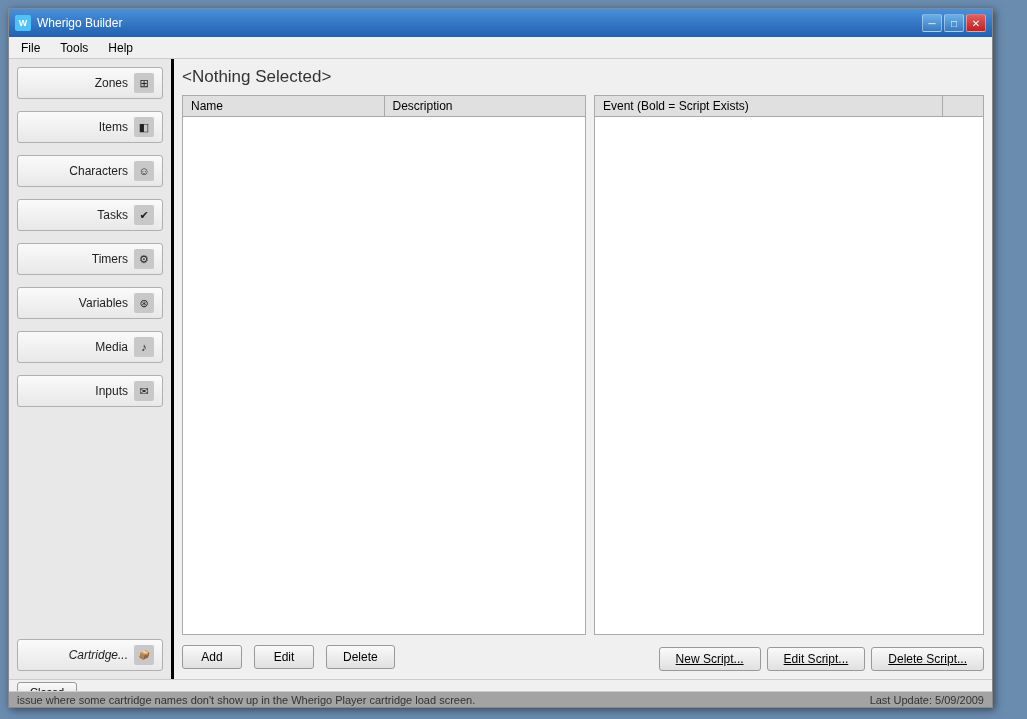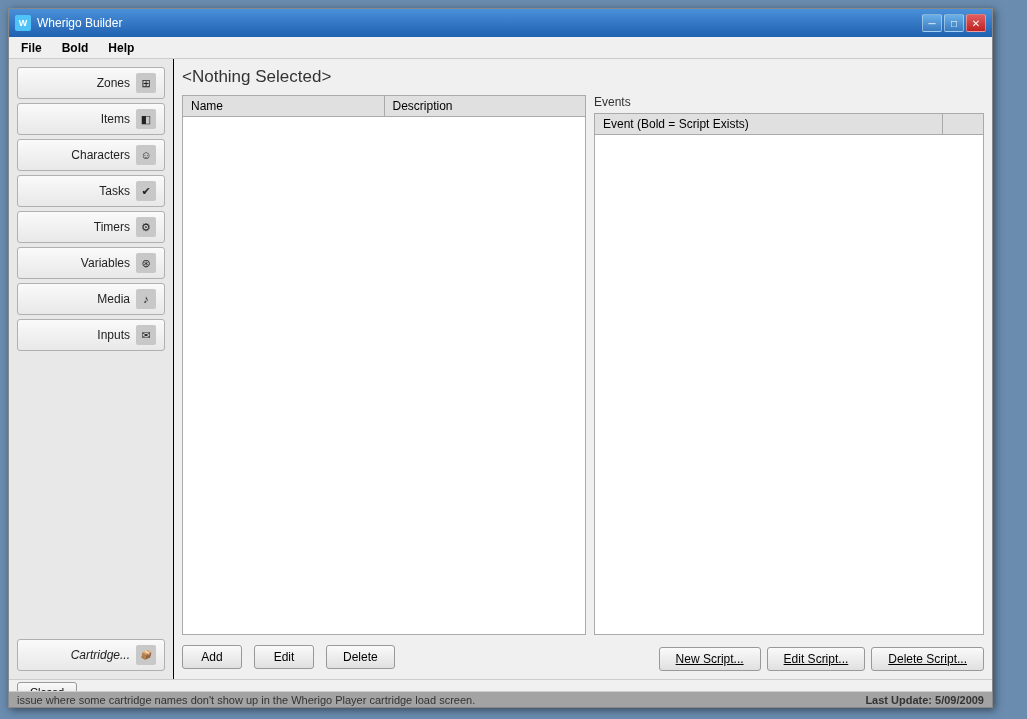--- a/index.html
+++ b/index.html
@@ -79,44 +79,43 @@
     }
 
     .menu-bar {
       display: flex;
       align-items: center;
       background: #f0f0f0;
       height: 22px;
       padding: 0 4px;
       border-bottom: 1px solid #ccc;
       gap: 4px;
-      font-weight: bold;
     }
 
     .menu-item {
       padding: 2px 8px;
       font-size: 12px;
       cursor: pointer;
       border-radius: 2px;
     }
 
     .main-content {
       display: flex;
       height: calc(100% - 50px - 28px);
     }
 
     
     .sidebar {
       width: 165px;
       background: #e8e8e8;
-      border-right: 1px solid #000000;
+      border-right: 3px solid #000000;
       padding: 8px;
       display: flex;
       flex-direction: column;
-      gap: 4px;
+      gap: 12px;
     }
 
     .sidebar-btn {
       display: flex;
       align-items: center;
       justify-content: flex-end;
       gap: 6px;
       padding: 4px 8px;
       background: linear-gradient(to bottom, #fafafa 0%, #e8e8e8 100%);
       border: 1px solid #b0b0b0;
@@ -319,21 +318,21 @@
     </div>
     <div class="title-controls">
       <div class="title-btn">─</div>
       <div class="title-btn">□</div>
       <div class="title-btn close-btn">✕</div>
     </div>
   </div>
 
   <div class="menu-bar">
     <span class="menu-item">File</span>
-    <span class="menu-item">Bold</span>
+    <span class="menu-item">Tools</span>
     <span class="menu-item">Help</span>
   </div>
 
   <div class="main-content">
 
     <div class="sidebar">
       <div class="sidebar-btn">
         <span>Zones</span>
         <div class="sidebar-btn-icon">⊞</div>
       </div>
@@ -382,21 +381,20 @@
 
         <div class="data-panel">
           <div class="data-panel-header">
             <div class="data-panel-header-cell">Name</div>
             <div class="data-panel-header-cell">Description</div>
           </div>
           <div class="data-panel-body"></div>
         </div>
 
         <div class="events-panel">
-          <div class="events-title">Events</div>
           <div class="events-table">
             <div class="events-table-header">
               <div class="events-table-header-cell">Event (Bold = Script Exists)</div>
               <div class="events-table-header-cell"></div>
             </div>
             <div class="events-table-body"></div>
           </div>
         </div>
       </div>
 
@@ -414,15 +412,15 @@
       </div>
     </div>
   </div>
 
   <div class="status-bar">
     <button class="status-btn">Closed</button>
   </div>
 
   <div class="bottom-info-bar">
     <span>issue where some cartridge names don't show up in the Wherigo Player cartridge load screen.</span>
-    <span style="margin-left:auto;font-weight:bold;">Last Update: 5/09/2009</span>
+    <span style="margin-left:auto;">Last Update: 5/09/2009</span>
   </div>
 </div>
 
 </body></html>

